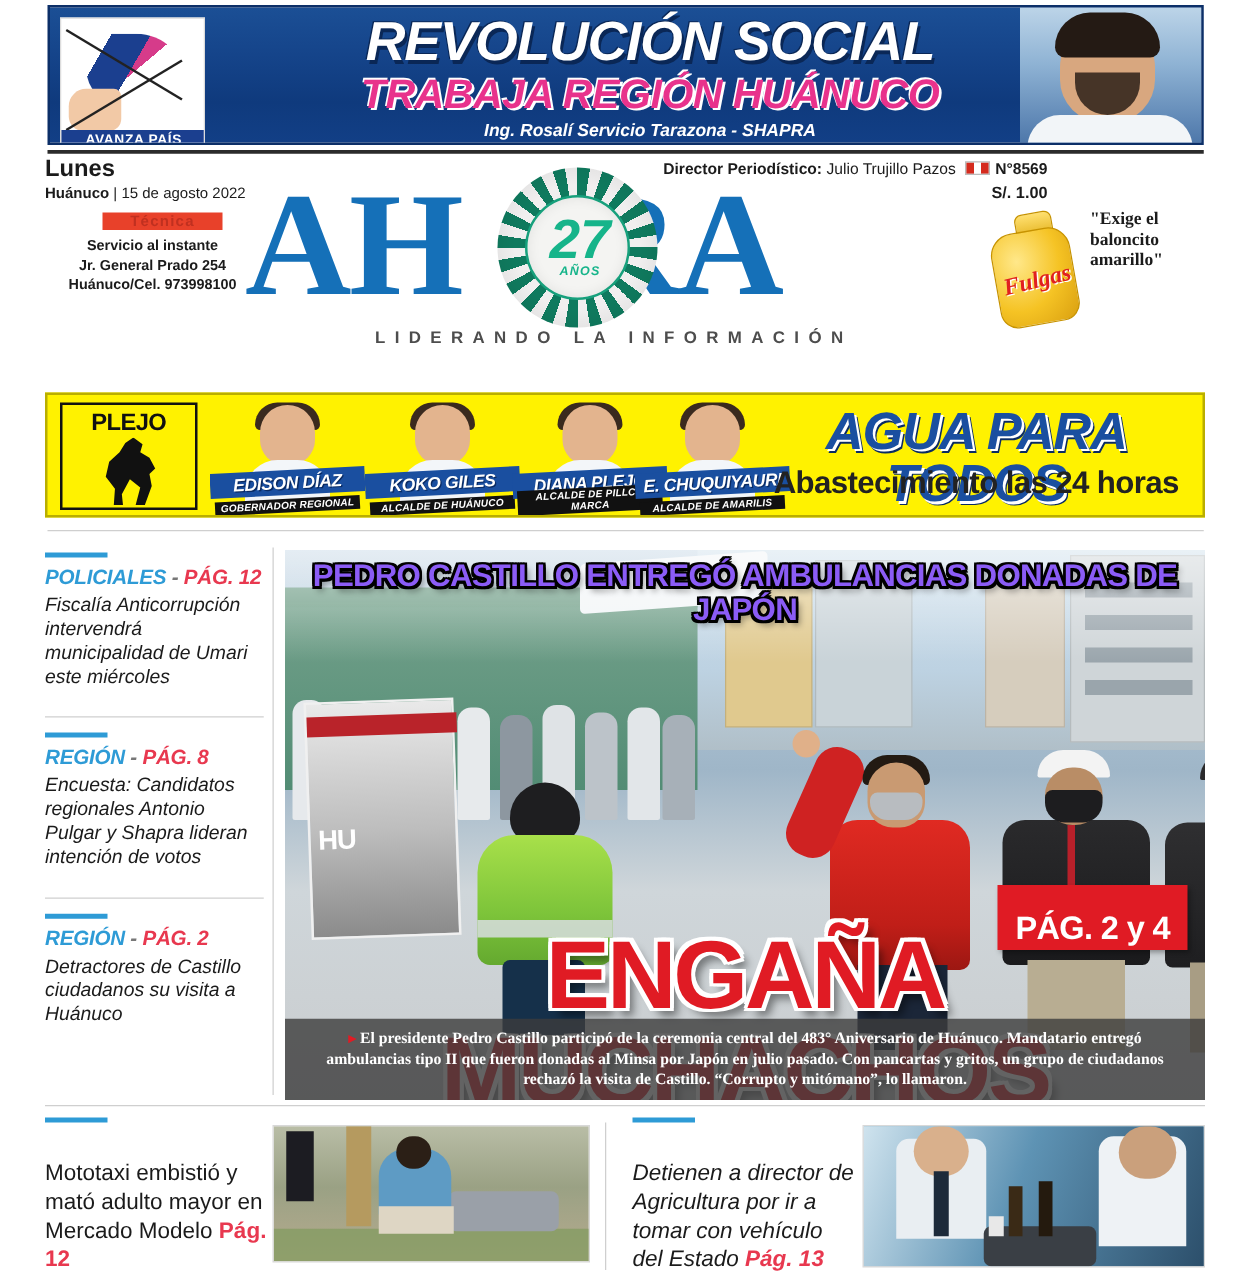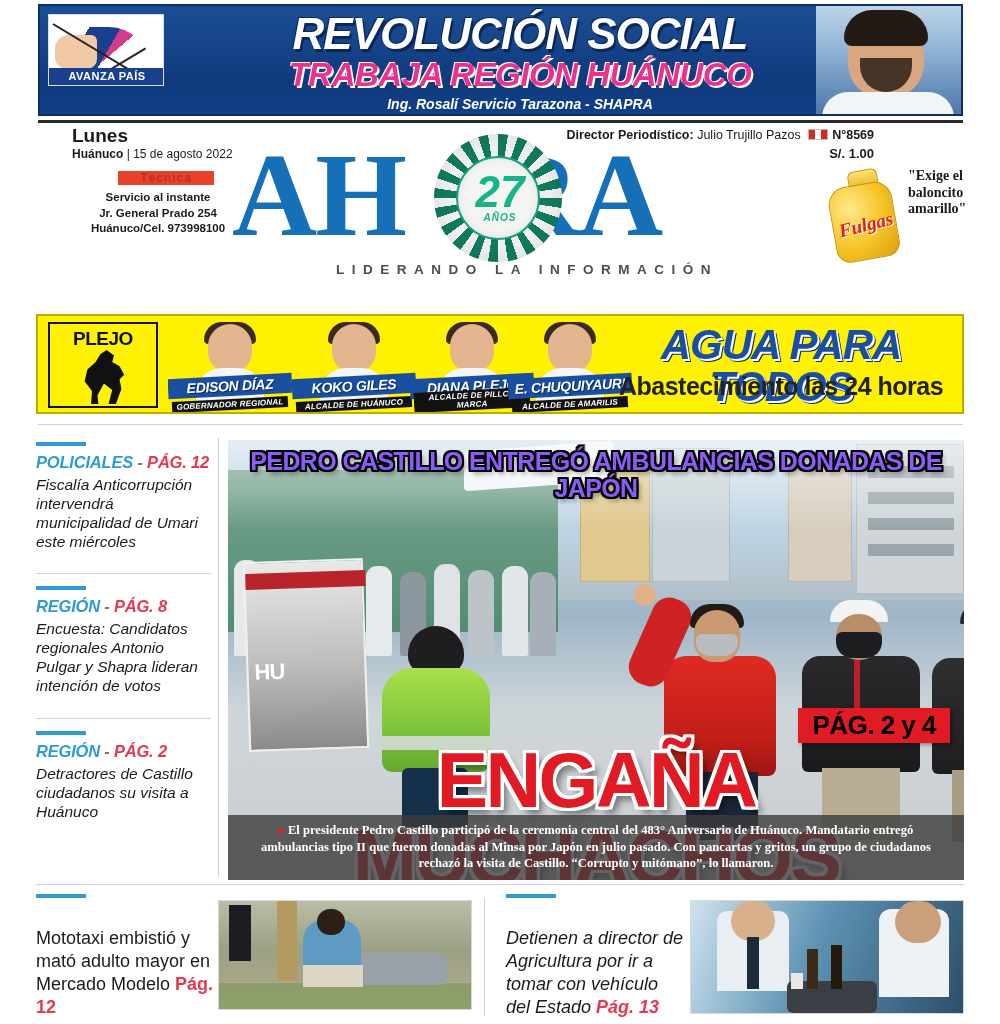--- a/index.html
+++ b/index.html
@@ -13,21 +13,21 @@
   .page { position: relative; width: 1000px; height: 1024px; background:#fff; }
 
   
   .top-ad {
     position: absolute; left: 38px; top: 4px; width: 925px; height: 112px;
     background: linear-gradient(180deg,#1b4f95 0%, #15448a 35%, #0f3a7d 70%, #123f86 100%);
     border: 2px solid #0c2f68;
     overflow: hidden;
   }
   .ad-logo {
-    position: absolute; left: 8px; top: 8px; width: 116px; height: 72px;
+    position: absolute; left: 8px; top: 8px; width: 116px; height: 108px;
     background: #ffffff; border: 1px solid #dcdcdc;
     overflow: hidden;
   }
   .ad-logo .swoosh {
     position:absolute; left: 20px; top: 12px; width: 80px; height: 58px;
     background:
       linear-gradient(120deg, transparent 0 18%, #1b3f8f 18% 46%, transparent 46%),
       linear-gradient(140deg, transparent 0 30%, #d63b8a 30% 50%, transparent 50%);
     border-radius: 4px 40px 6px 30px;
   }
@@ -80,21 +80,21 @@
     background:#f2f5f8; border-radius: 44px 44px 0 0;
   }
   .ad-face .beard {
     position:absolute; left:44px; top:52px; width:52px; height:34px;
     background:#2d2018; border-radius: 0 0 26px 26px; opacity:.85;
   }
 
   .rule-thick { position:absolute; left:38px; width:925px; height:3px; background:#2b2b2b; }
 
   
-  .masthead { position:absolute; left:0; top:126px; width:872px; height:180px;margin-left:36px; }
+  .masthead { position:absolute; left:0; top:126px; width:872px; height:180px; }
 
   .date-block { position:absolute; left:36px; top:0; width:175px; }
   .date-day { font-size:19px; font-weight:bold; color:#1b1b1b; line-height:1.05; }
   .date-sub { font-size:12px; color:#1b1b1b; margin-top:1px; }
   .date-sub b { font-weight:bold; }
 
   .ctp { position:absolute; left:42px; top:42px; width:160px; text-align:center; }
   .ctp-word {
     font-size:49px; font-weight:bold; letter-spacing:-3px; line-height:.95;
     background: linear-gradient(180deg,#6e7378 0%, #3f4347 48%, #2b2f33 52%, #5a5f64 100%);
@@ -370,22 +370,22 @@
     position:absolute; left:14px; top:8px; width:708px; text-align:center;
     font-size:25px; font-weight:bold; color:#8b5cf6; line-height:1.08;
     letter-spacing:-.6px;
     text-shadow: 2px 0 0 #000, -2px 0 0 #000, 0 2px 0 #000, 0 -2px 0 #000,
                  2px 2px 0 #000, -2px -2px 0 #000, 2px -2px 0 #000, -2px 2px 0 #000,
                  3px 4px 5px rgba(0,0,0,.45);
   }
 
   .pag-flag {
     position:absolute; right:14px; top:268px;
-    background:#e01b24; color:#000000;
-    font-size:26px; font-weight:bold; padding:4px 14px 5px 14px;
+    background:#e01b24; color:#ffffff;
+    font-size:26px; font-weight:bold; padding:21px 14px 5px 14px;
     letter-spacing:-.5px; line-height:1;
     box-shadow: 2px 2px 4px rgba(0,0,0,.35);
   }
 
   .big-head {
     position:absolute; left:0; top:302px; width:736px; text-align:center;
     font-size:77px; font-weight:bold; color:#e01b24; letter-spacing:-2.5px;
     line-height:1; font-family:"Liberation Sans", sans-serif;
     text-shadow:
       3px 0 0 #fff, -3px 0 0 #fff, 0 3px 0 #fff, 0 -3px 0 #fff,

